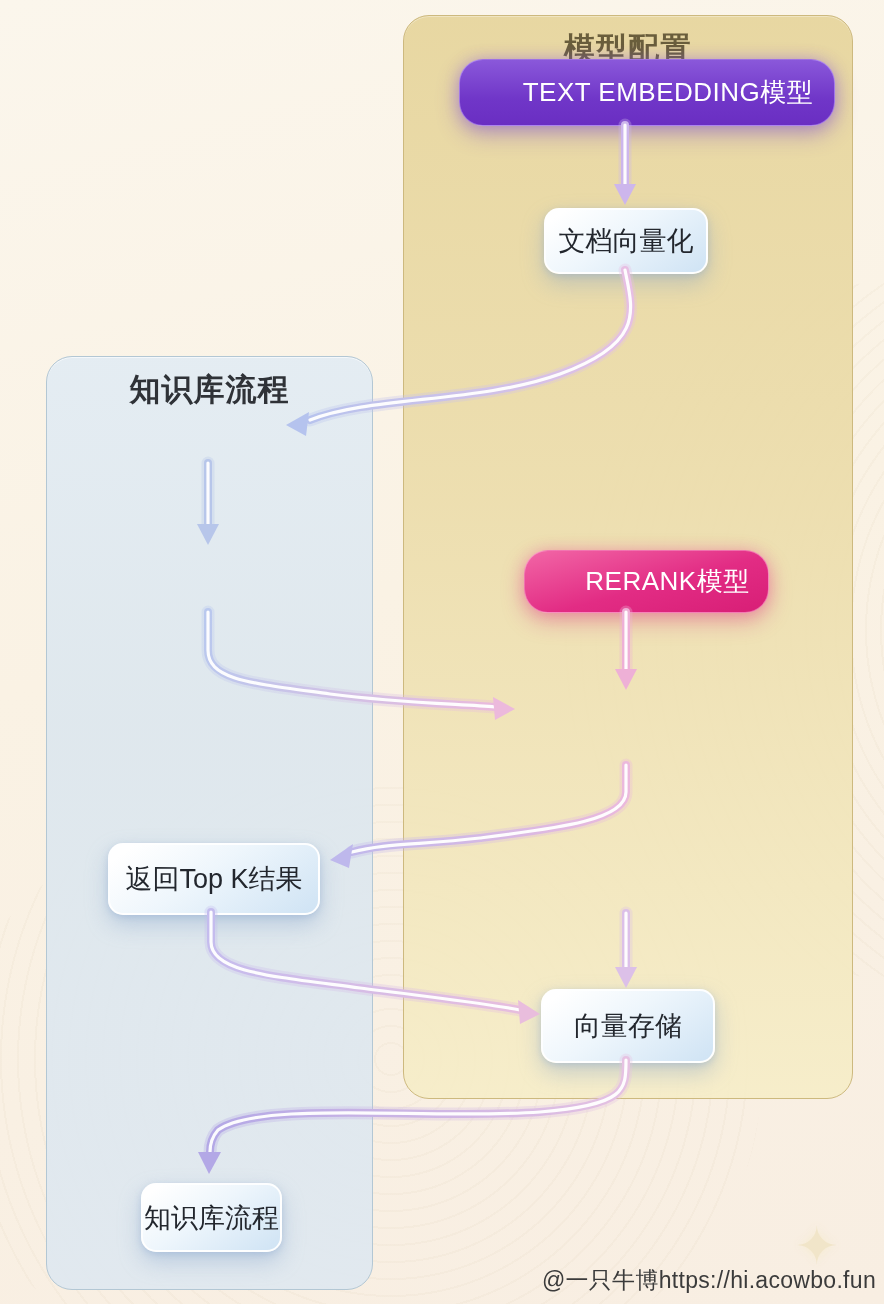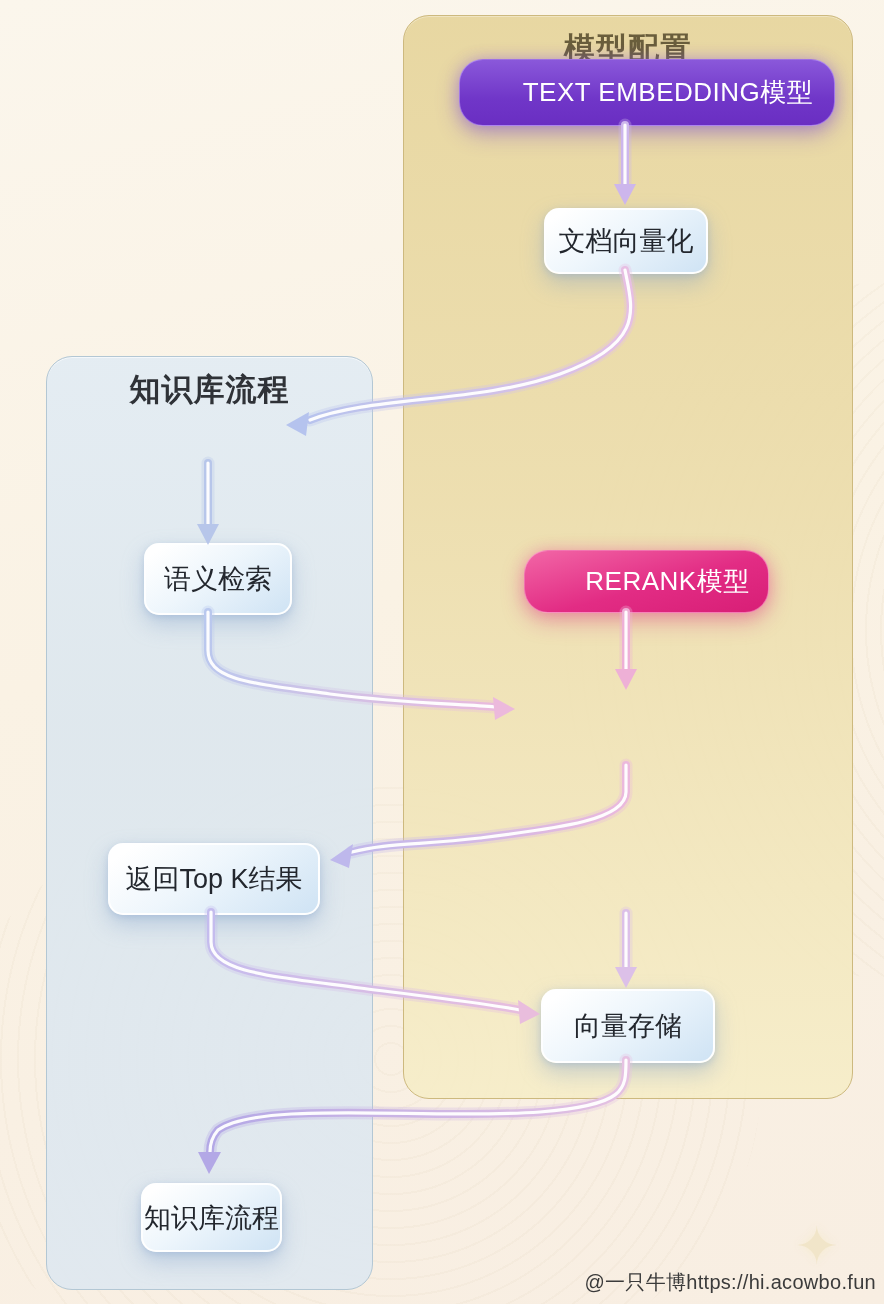--- a/index.html
+++ b/index.html
@@ -62,21 +62,21 @@
     background:linear-gradient(165deg,#4e94ea 0%,#2a6ad2 60%,#1f5ac6 100%);
     border:1.5px solid rgba(160,205,255,.55);
     box-shadow:0 8px 22px rgba(40,100,200,.35),0 0 14px rgba(80,140,230,.3);
   }
   svg.flow{position:absolute;left:0;top:0;z-index:2;pointer-events:none;}
   .halo{fill:none;stroke-width:13;opacity:.32;stroke-linecap:round;}
   .tube{fill:none;stroke-width:8;stroke-linecap:round;}
   .core{fill:none;stroke:#ffffff;stroke-width:3.2;stroke-linecap:round;opacity:.95;}
   .watermark{
     position:absolute;right:8px;bottom:8px;z-index:4;
-    font-size:20px;color:#3b3b3b;letter-spacing:.3px;
+    font-size:23px;color:#3b3b3b;letter-spacing:.3px;
   }
   .sparkle{
     position:absolute;left:795px;top:1216px;z-index:1;
     font-size:52px;color:#f1e5c9;text-shadow:0 0 10px rgba(245,235,205,.9);
   }
 </style>
 </head>
 <body>
 
 <div class="arcs arcs1"></div>
@@ -85,21 +85,20 @@
 <div class="panel panel-model">
   <div class="panel-title">模型配置</div>
   <div class="node node-model node-embedding" style="left:55px;top:43px;width:332px;height:65px;">TEXT EMBEDDING模型</div>
   <div class="node node-model node-rerank" style="left:120px;top:534px;width:201px;height:61px;">RERANK模型</div>
   <div class="node node-step" style="left:140px;top:192px;width:160px;height:62px;">文档向量化</div>
   <div class="node node-step" style="left:137px;top:973px;width:170px;height:70px;">向量存储</div>
 </div>
 
 <div class="panel panel-kb">
   <div class="panel-title">知识库流程</div>
-  <div class="node node-step" style="left:97px;top:186px;width:144px;height:68px;">语义检索</div>
   <div class="node node-step" style="left:61px;top:486px;width:208px;height:68px;">返回Top K结果</div>
   <div class="node node-step" style="left:94px;top:826px;width:137px;height:65px;">知识库流程</div>
 </div>
 
 <svg class="flow" width="884" height="1304" viewBox="0 0 884 1304">
   <defs>
     <linearGradient id="gA2" gradientUnits="userSpaceOnUse" x1="625" y1="272" x2="292" y2="424">
       <stop offset="0" stop-color="#e7bfe3"></stop>
         <stop offset="1" stop-color="#b5c3ee"></stop>
     </linearGradient>

